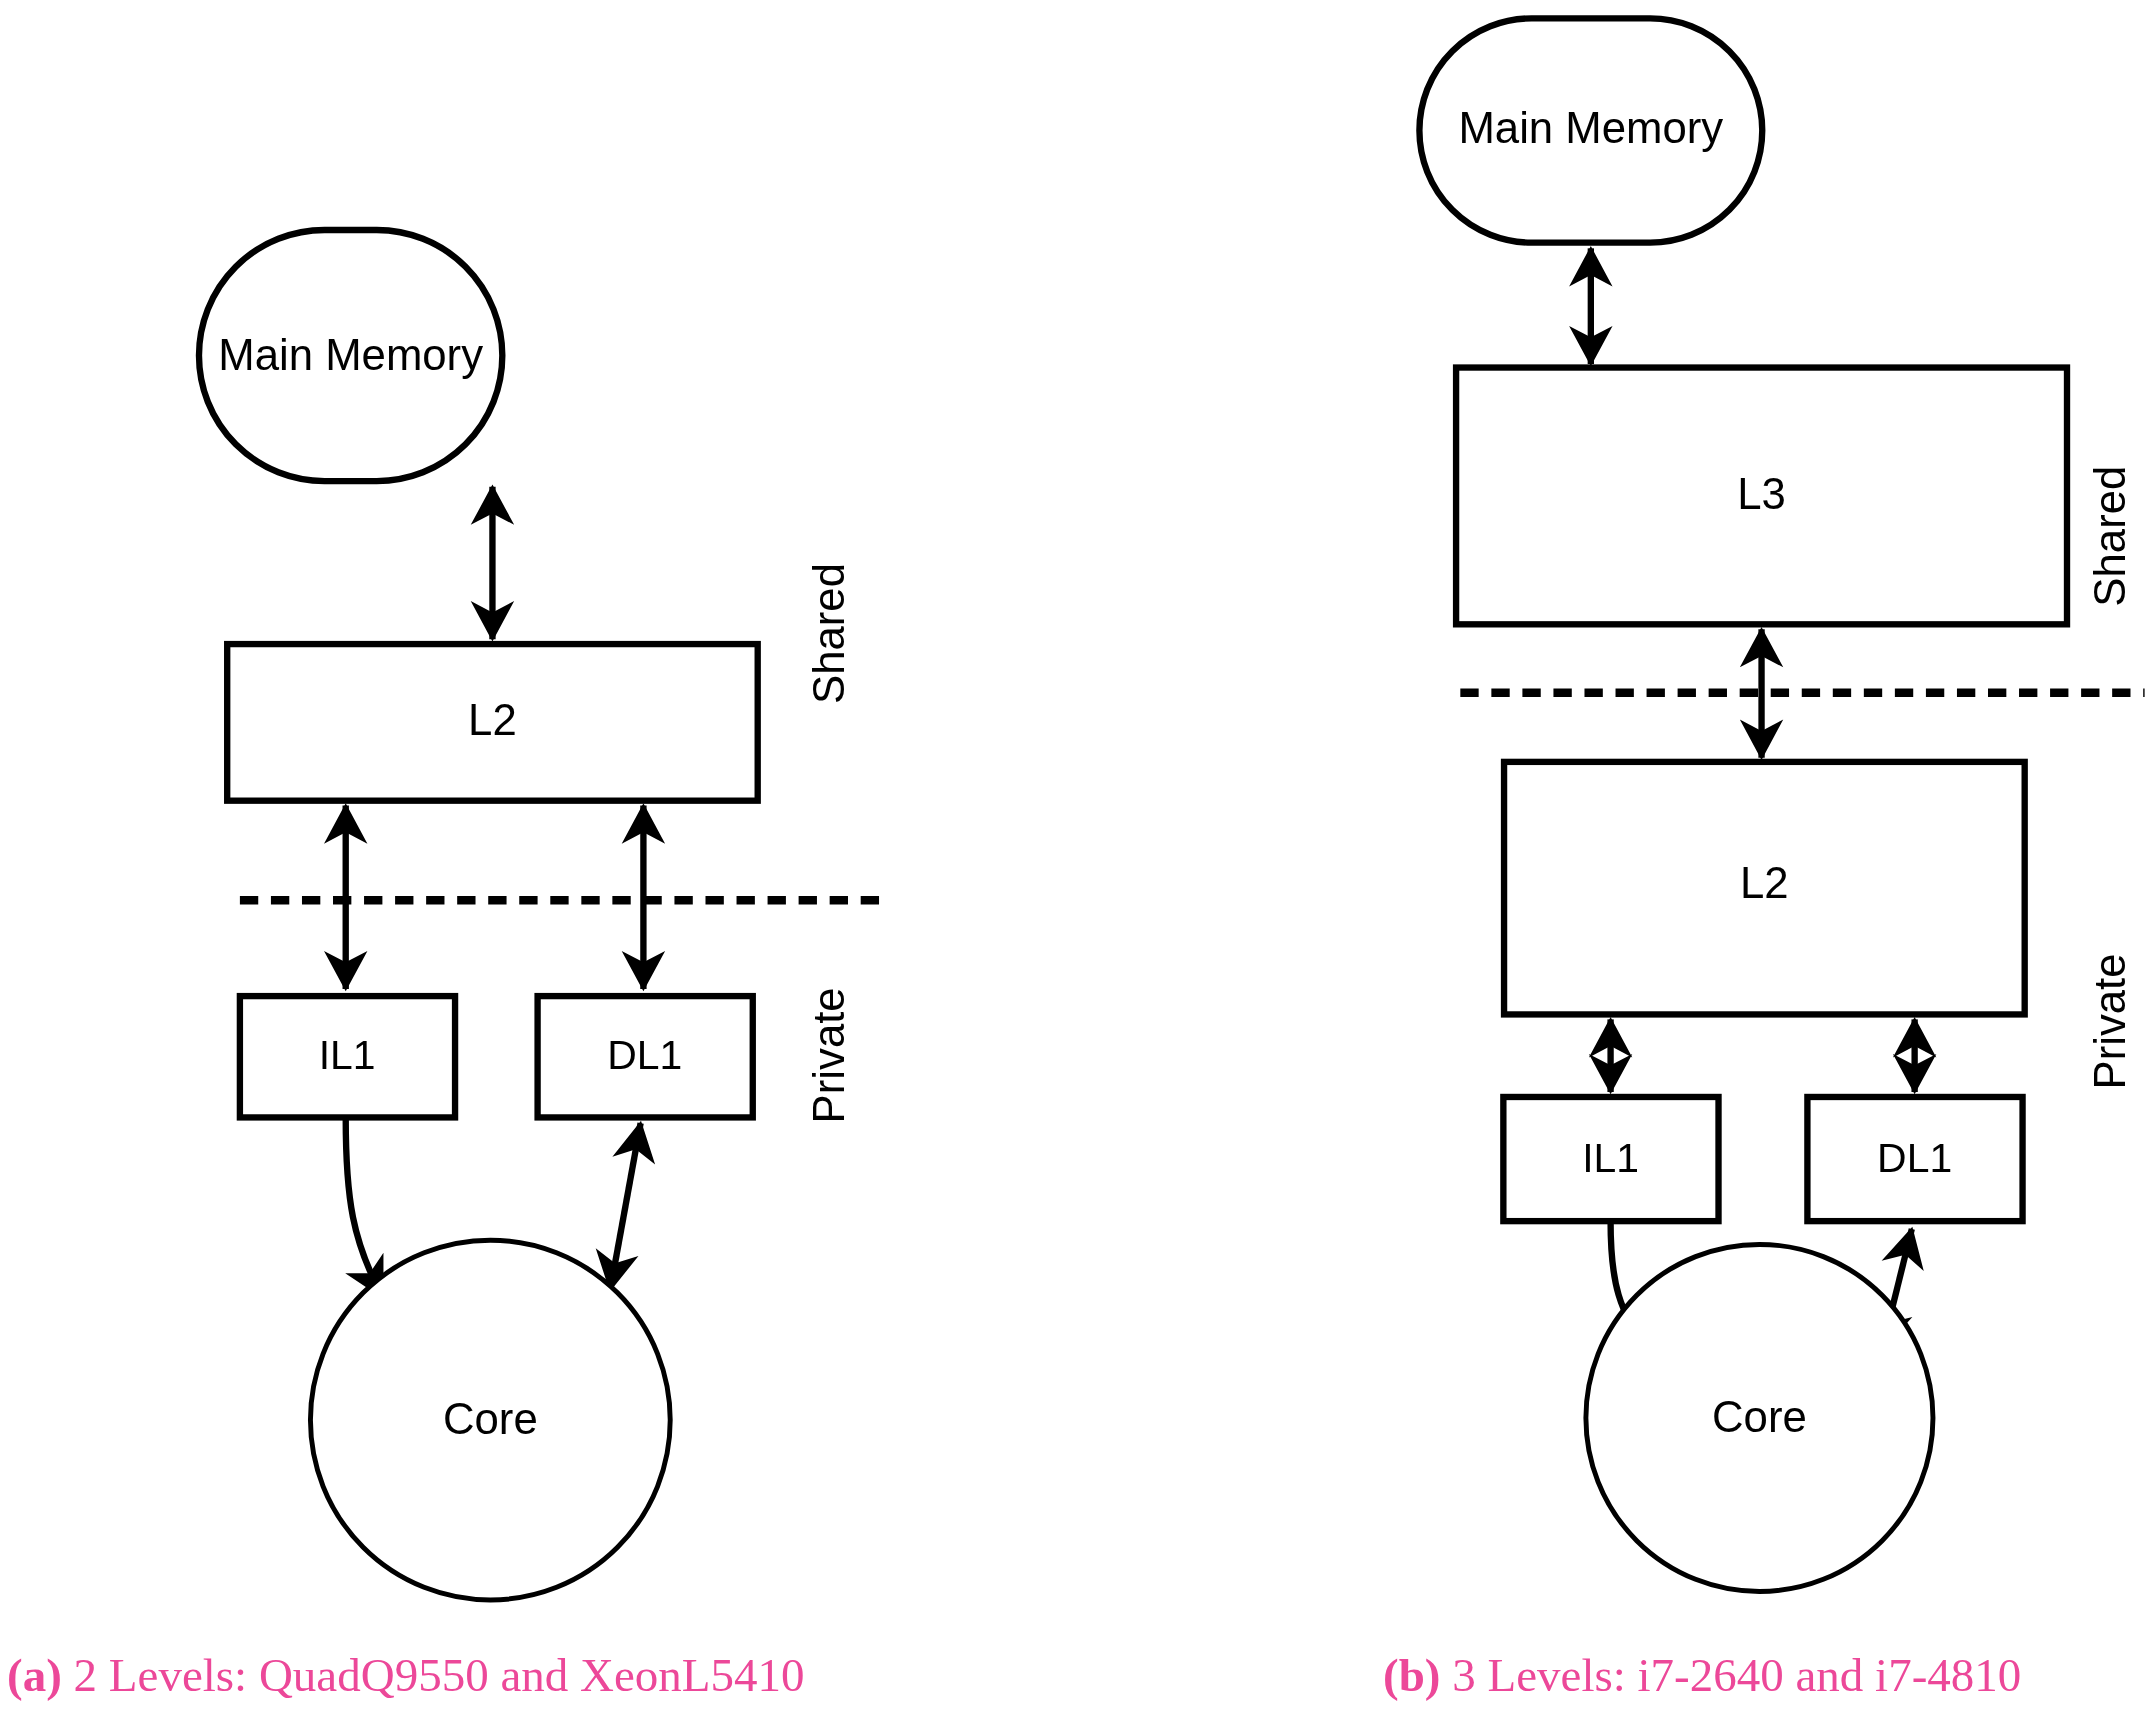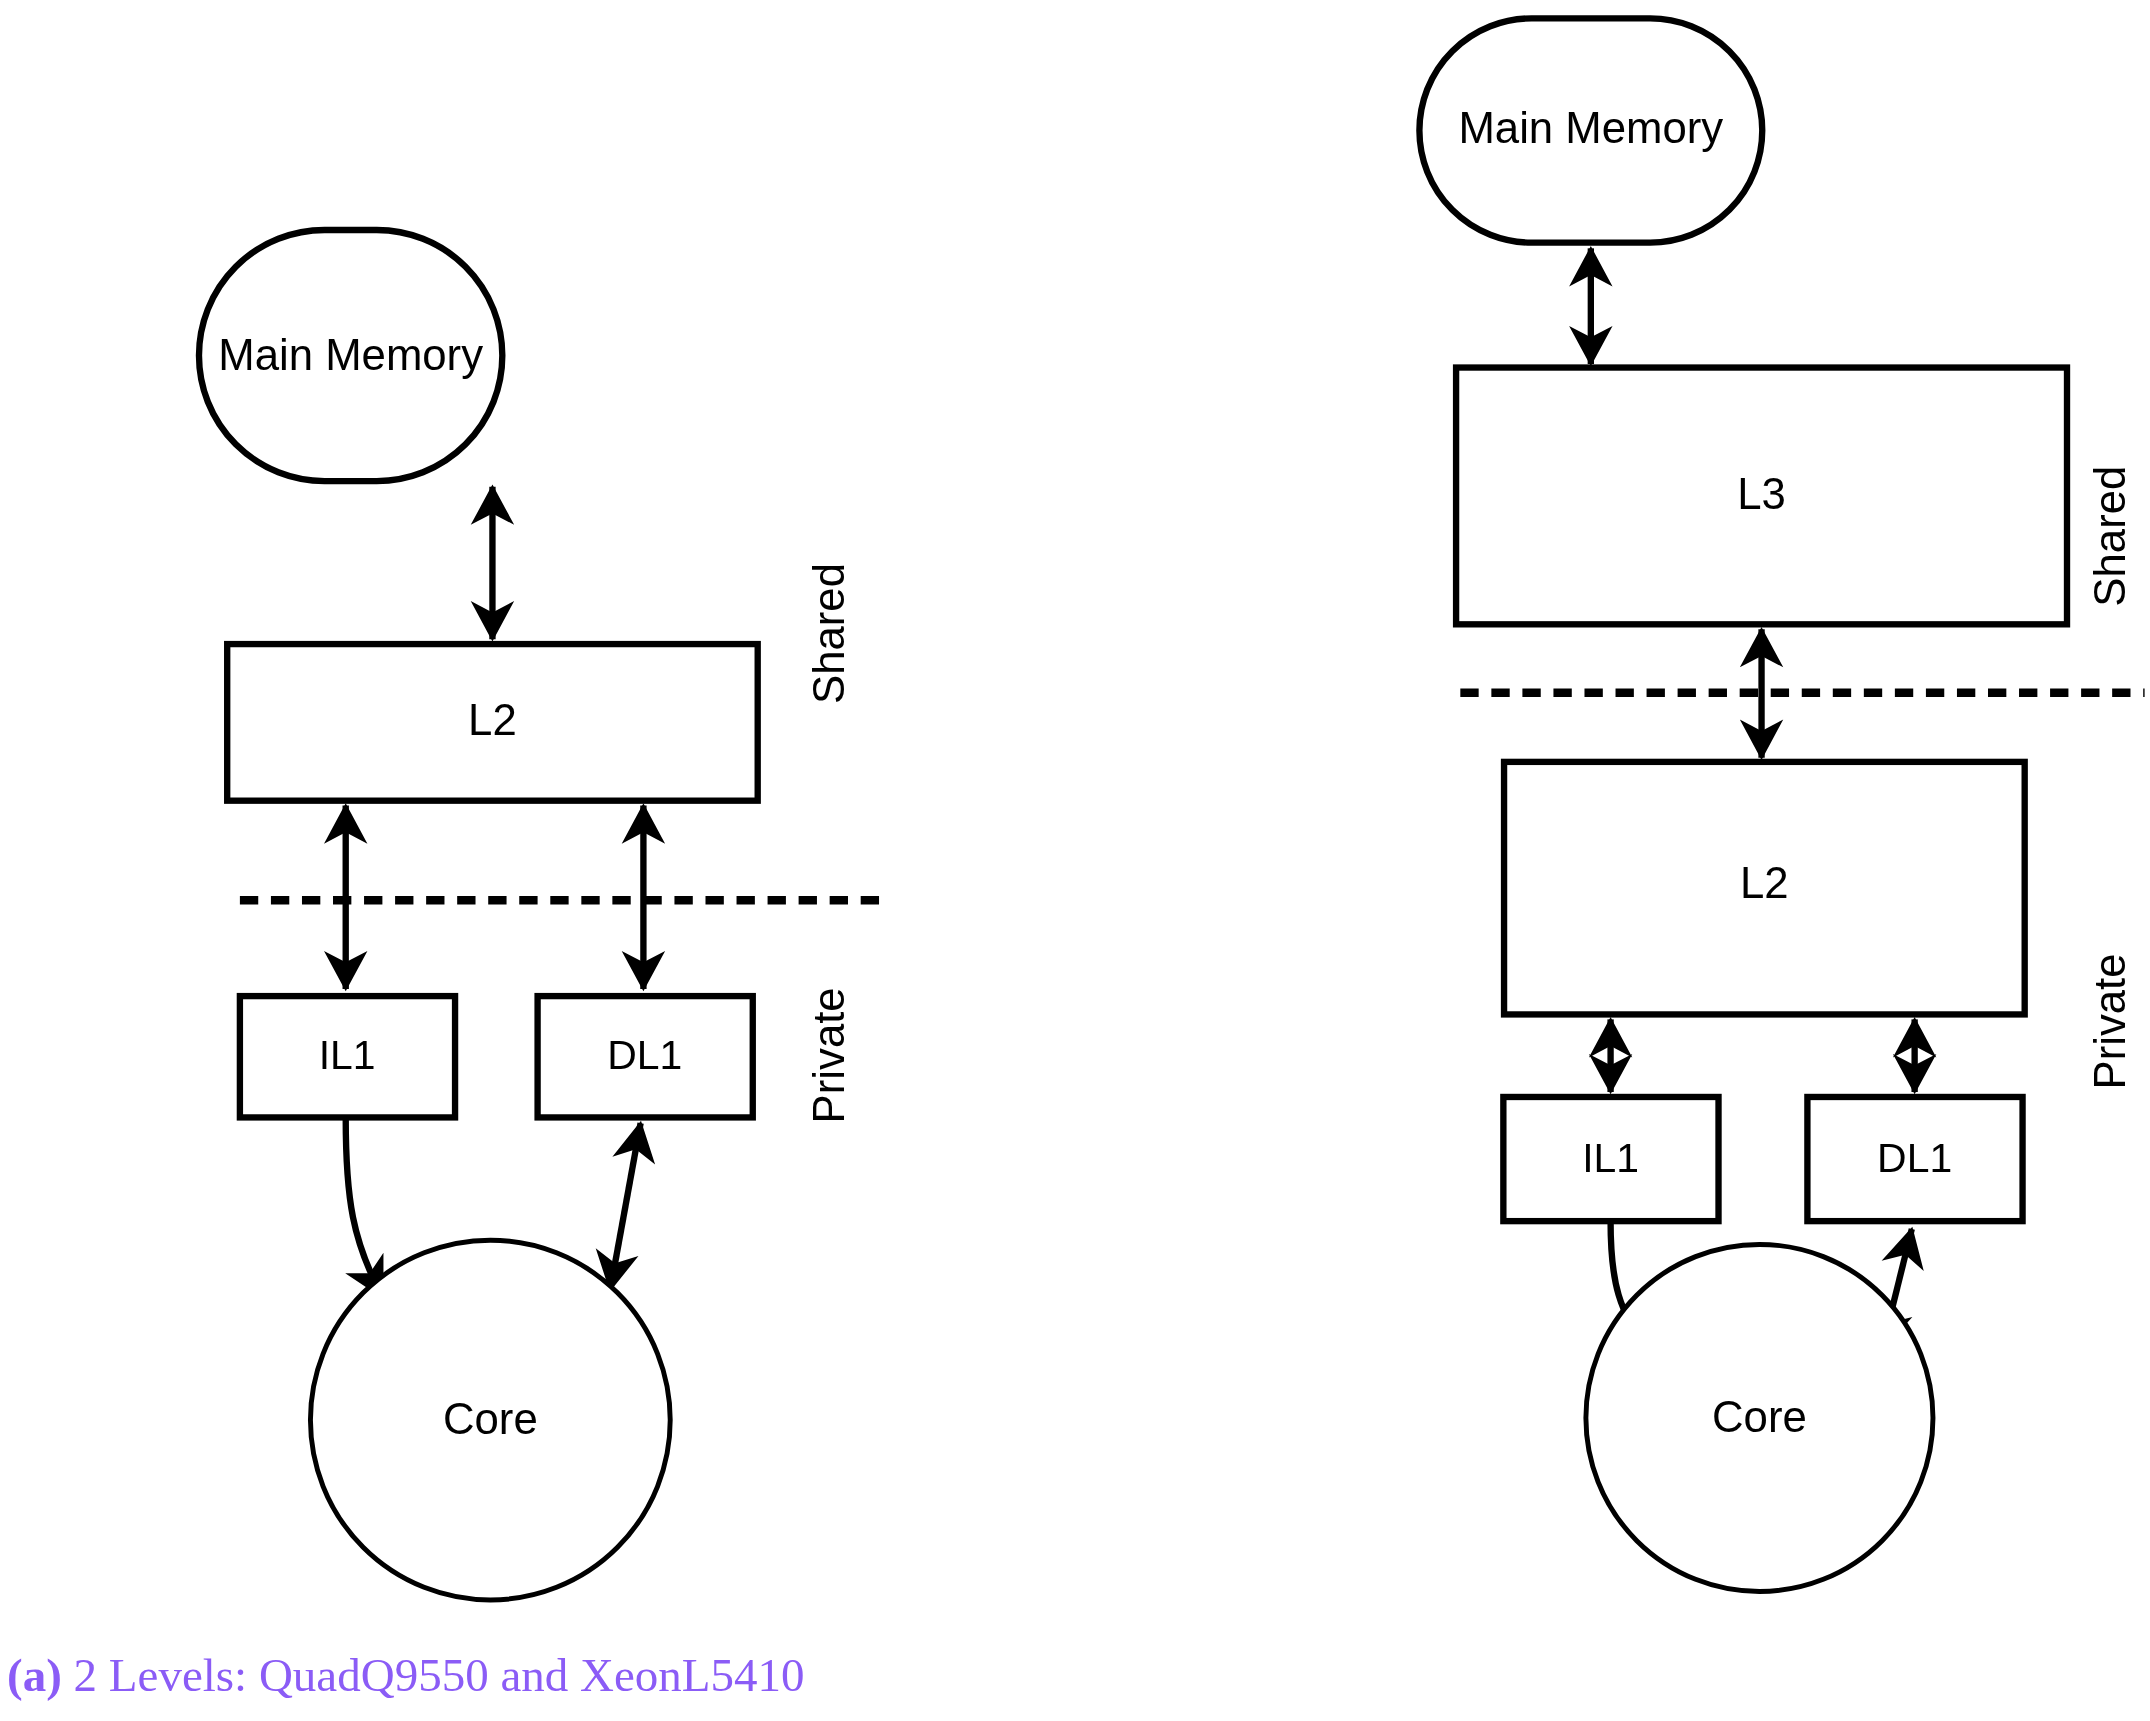--- a/index.html
+++ b/index.html
@@ -66,21 +66,21 @@
     stroke: #000000;
     stroke-width: 12;
     fill: none;
     stroke-dasharray: 26 18;
     stroke-linecap: butt;
   }
   .caption {
     position: absolute;
     font-family: "Liberation Serif", serif;
     font-size: 47px;
-    color: #8b5cf6;
+    color: #ec4899;
     white-space: nowrap;
   }
   .caption b {
     font-weight: bold;
   }
   #caption-a { left: 7px;  top: 1648px; }
   #caption-b { left: 1383px; top: 1648px; }
 </style>
 </head>
 <body>
@@ -184,15 +184,18 @@
       </g>
 
       <text class="side-label" x="2996" y="760" transform="rotate(-90 2996 760)">Shared</text>
       <text class="side-label" x="2996" y="1448" transform="rotate(-90 2996 1448)">Private</text>
     </g>
   </svg>
 
   <div class="caption" id="caption-a">
     <b>(a)</b><span> 2 Levels: QuadQ9550 and XeonL5410</span>
   </div>
+  <div class="caption" id="caption-b">
+    <b>(b)</b><span> 3 Levels: i7-2640 and i7-4810</span>
+  </div>
 
 </div>
 
 
 </body></html>

